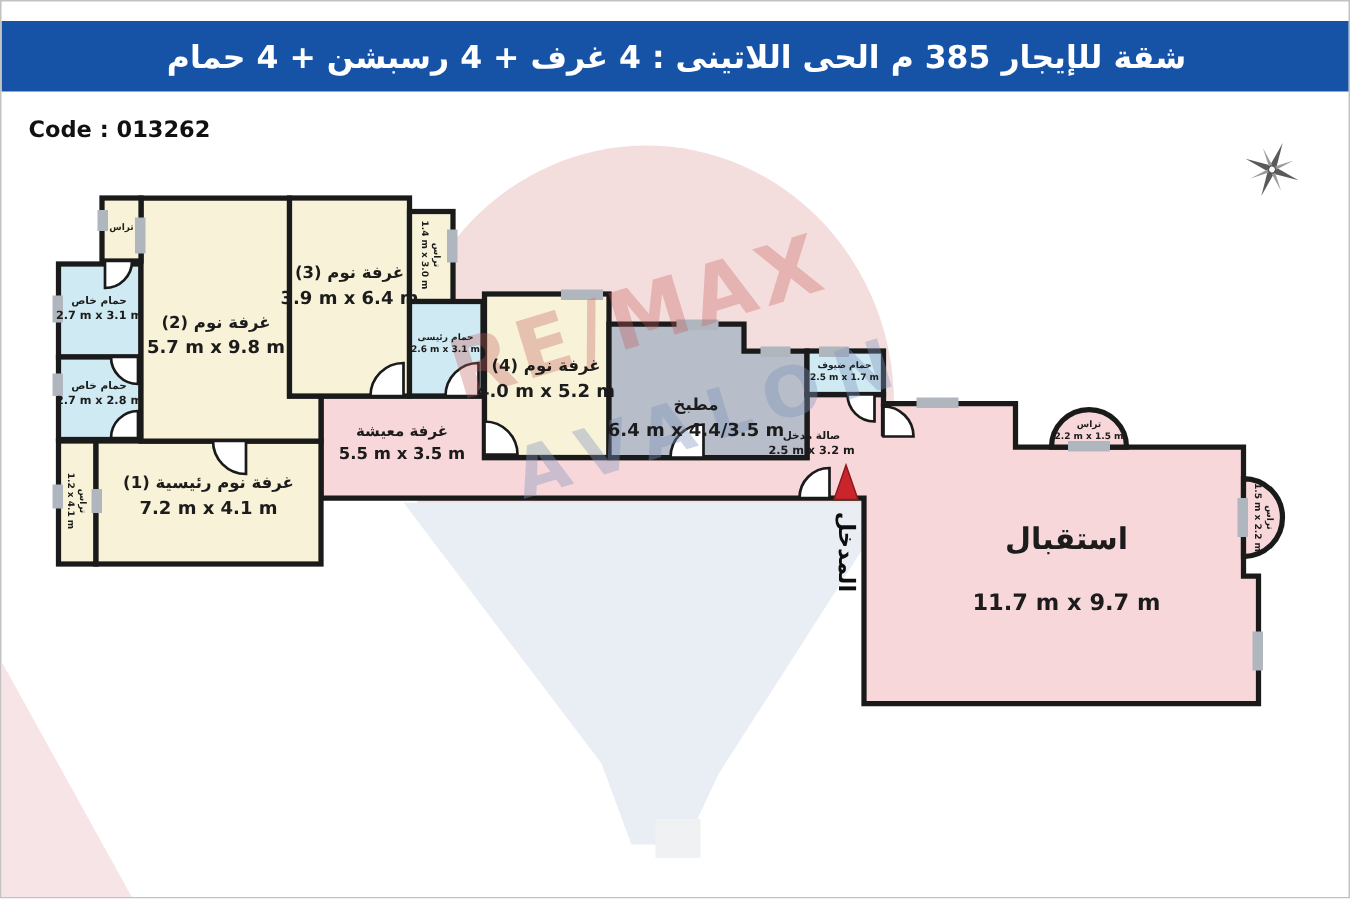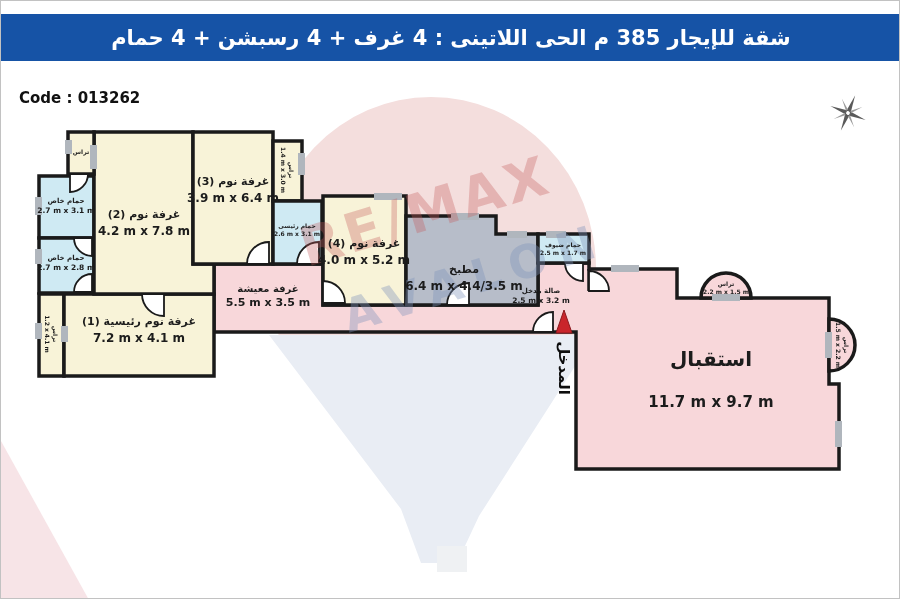--- a/index.html
+++ b/index.html
@@ -11,21 +11,21 @@
   }
   .header-bar{
     position:absolute;left:0;top:13px;width:900px;height:47px;
     background:#1653a6;display:flex;align-items:center;justify-content:center;z-index:3;
   }
   .header-title{
     color:#ffffff;font-size:21px;font-weight:bold;direction:rtl;white-space:nowrap;
     letter-spacing:0.2px;
   }
   .code-label{
-    position:absolute;left:18px;top:76px;font-size:15px;font-weight:bold;color:#111;z-index:3;margin-top:12px;
+    position:absolute;left:18px;top:76px;font-size:15px;font-weight:bold;color:#111;z-index:3;
   }
   .plan-svg{position:absolute;left:0;top:0;z-index:1;}
   .labels{position:absolute;inset:0;z-index:2;pointer-events:none;}
   .lbl{
     position:absolute;transform:translate(-50%,-50%);text-align:center;
     font-weight:bold;color:#1c1c1c;direction:rtl;line-height:1.35;
   }
   .lbl span{display:block;white-space:nowrap;}
   .lbl .dm{direction:ltr;}
   .lg .nm{font-size:11px;} .lg .dm{font-size:12px;}
@@ -130,21 +130,21 @@
 
   <div class="labels">
 
     <div class="lbl lg" style="left:138px;top:330px">
       <span class="nm">غرفة نوم رئيسية (1)</span>
       <span class="dm">7.2 m x 4.1 m</span>
     </div>
 
     <div class="lbl lg" style="left:143px;top:223px">
       <span class="nm">غرفة نوم (2)</span>
-      <span class="dm">4.2 m x 7.8 m</span>
+      <span class="dm">5.7 m x 9.8 m</span>
     </div>
 
     <div class="lbl lg" style="left:232px;top:190px">
       <span class="nm">غرفة نوم (3)</span>
       <span class="dm">3.9 m x 6.4 m</span>
     </div>
 
     <div class="lbl lg" style="left:363px;top:252px">
       <span class="nm">غرفة نوم (4)</span>
       <span class="dm">4.0 m x 5.2 m</span>

